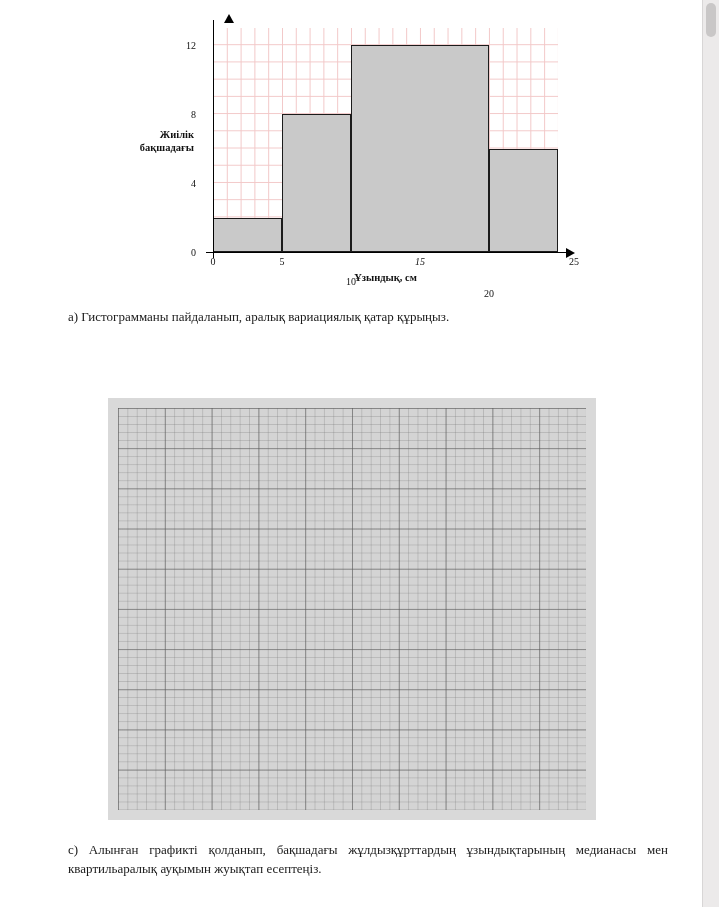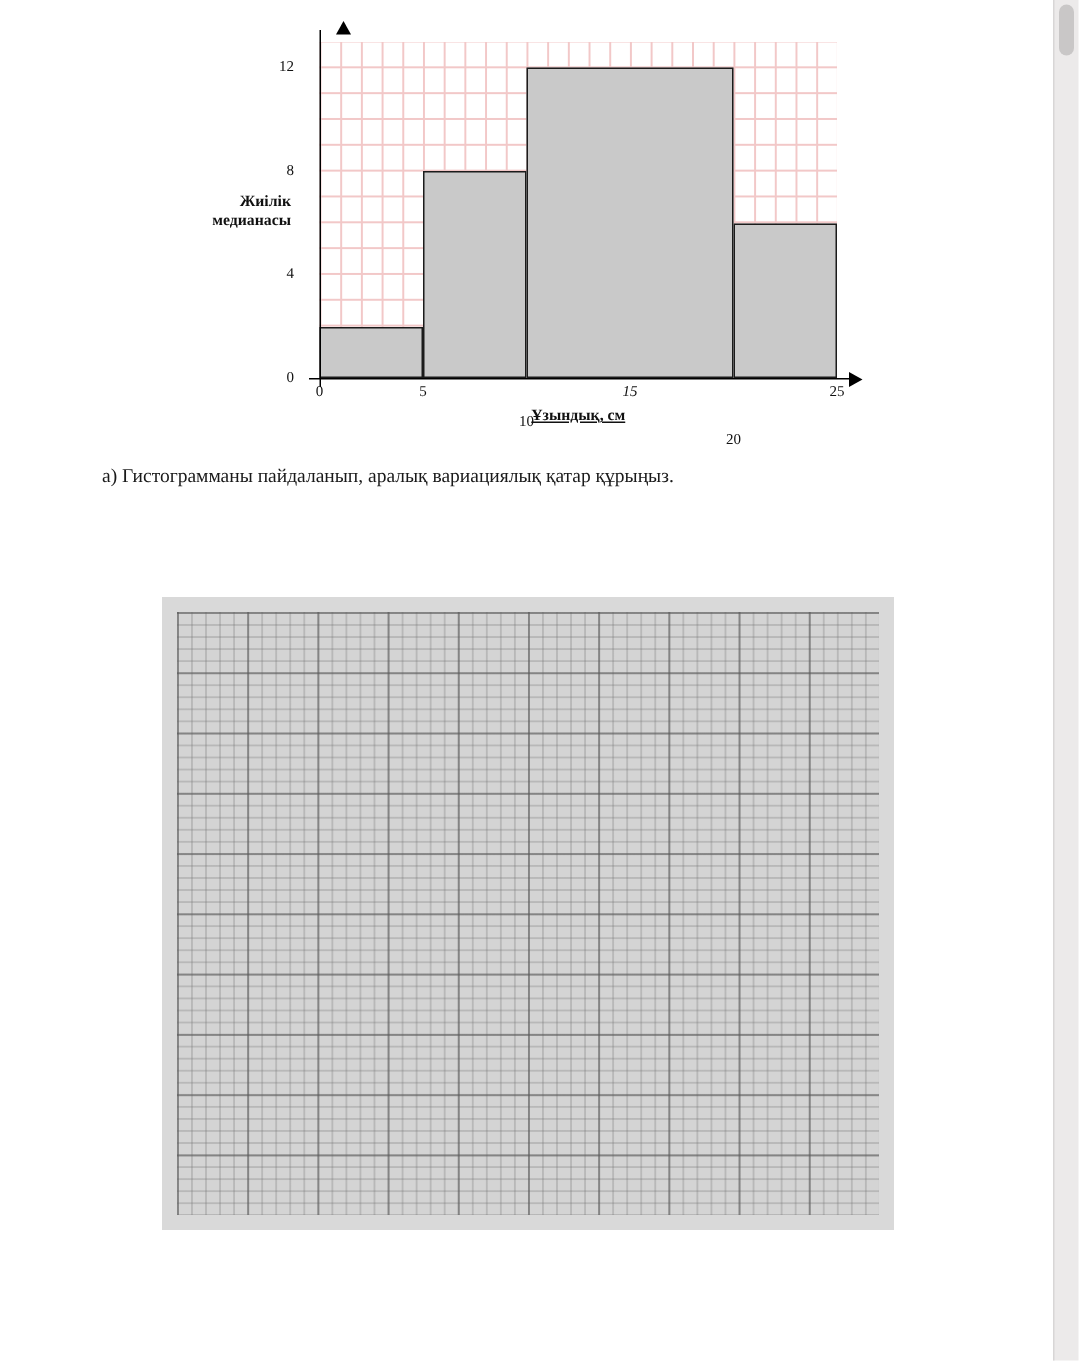--- a/index.html
+++ b/index.html
@@ -146,21 +146,20 @@
   .xaxis-title {
     position: absolute;
     left: 15px;
     width: 345px;
     top: 252px;
     text-align: center;
     font-size: 10.5px;
     font-weight: bold;
     color: #111;
     font-family: "Liberation Serif", serif;
-    text-decoration: underline;
   }
 
   
   .qtext {
     position: absolute;
     font-size: 13px;
     line-height: 19px;
     color: #1a1a1a;
     text-align: justify;
     font-family: "Liberation Serif", serif;
@@ -199,21 +198,21 @@
 </style>
 </head>
 <body>
 
 <div class="page">
 
   <div class="figure">
 
     <div class="chart-label">
       <div>Жиілік</div>
-      <div>медианасы</div>
+      <div>бақшадағы</div>
     </div>
 
     <div class="plot-wrap">
       <div class="plot">
 
         <div class="grid-area"></div>
 
         <div class="bar" style="left:15px; width:69px; height:34.5px; top:197.5px;"></div>
         <div class="bar" style="left:84px; width:69px; height:137.9px; top:94.1px;"></div>
         <div class="bar" style="left:153px; width:138px; height:206.8px; top:25.2px;"></div>
@@ -223,37 +222,38 @@
           <div class="axis-y-arrow"></div>
         </div>
         <div class="axis-x"></div>
         <div class="axis-x-arrow"></div>
 
         <div class="tick-x" style="left:15px;">0</div>
         <div class="tick-x" style="left:84px;">5</div>
         <div class="tick-x" style="left:153px;margin-top:20px;">10</div>
         <div class="tick-x" style="left:222px;font-style:italic;">15</div>
         <div class="tick-x" style="left:291px;margin-top:32px;">20</div>
-        <div class="tick-x" style="left:360px;">25</div>
+        <div class="tick-x" style="left:376px;">25</div>
 
         <div class="tick-y" style="top:232px;">0</div>
         <div class="tick-y" style="top:163.1px;">4</div>
         <div class="tick-y" style="top:94.2px;">8</div>
         <div class="tick-y" style="top:25.2px;">12</div>
 
         <div class="xaxis-title">Ұзындық, см</div>
       </div>
     </div>
   </div>
 
   <div class="qtext" id="q-a">a) Гистограмманы пайдаланып, аралық вариациялық қатар құрыңыз.</div>
 
 
   <div class="graphpaper">
     <div class="graphpaper-inner"></div>
   </div>
 
+  <div class="qtext" id="q-c">c)  Алынған  графикті  қолданып,  бақшадағы  жұлдызқұрттардың  ұзындықтарының медианасы мен квартильаралық ауқымын жуықтап есептеңіз.</div>
 
 </div>
 
 <div class="right-gutter">
   <div class="gutter-thumb"></div>
 </div>
 
 </body></html>

